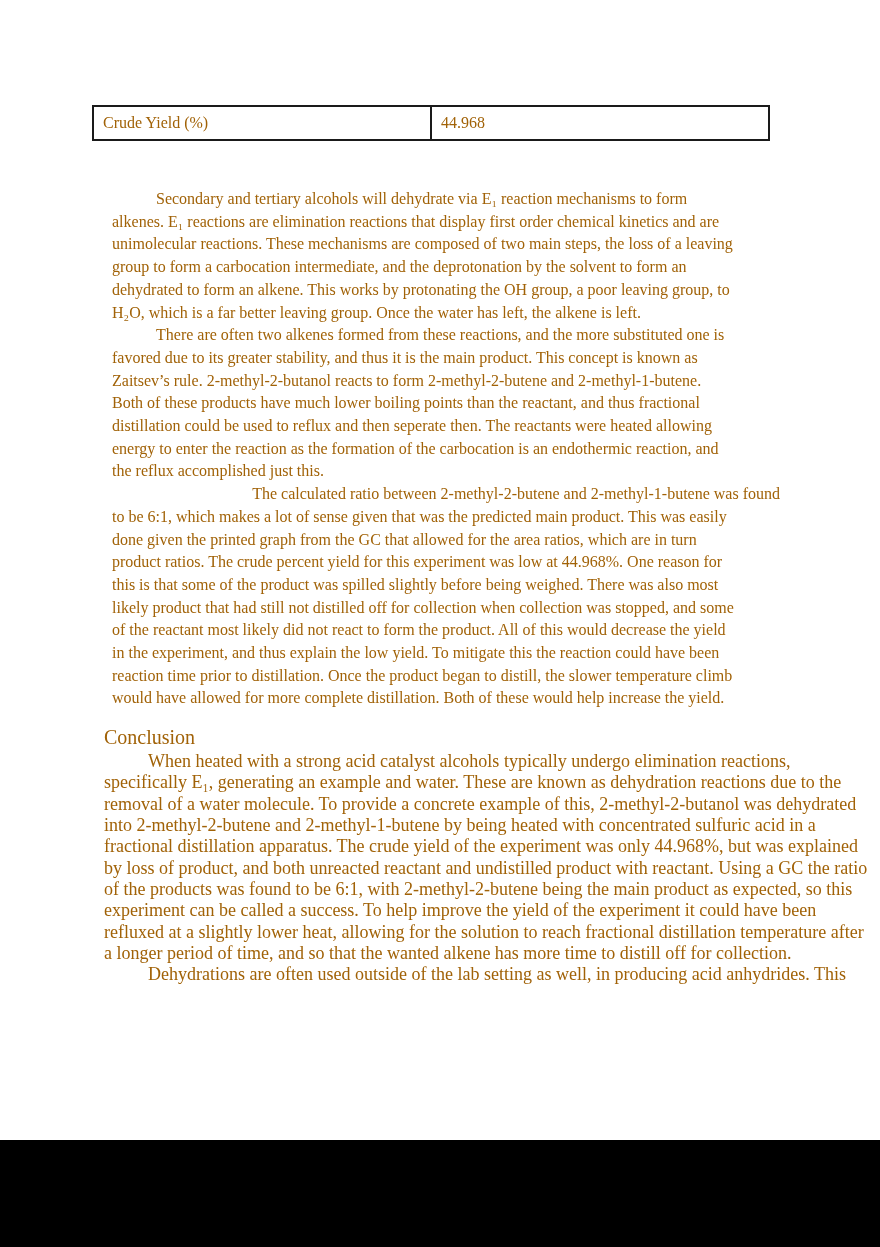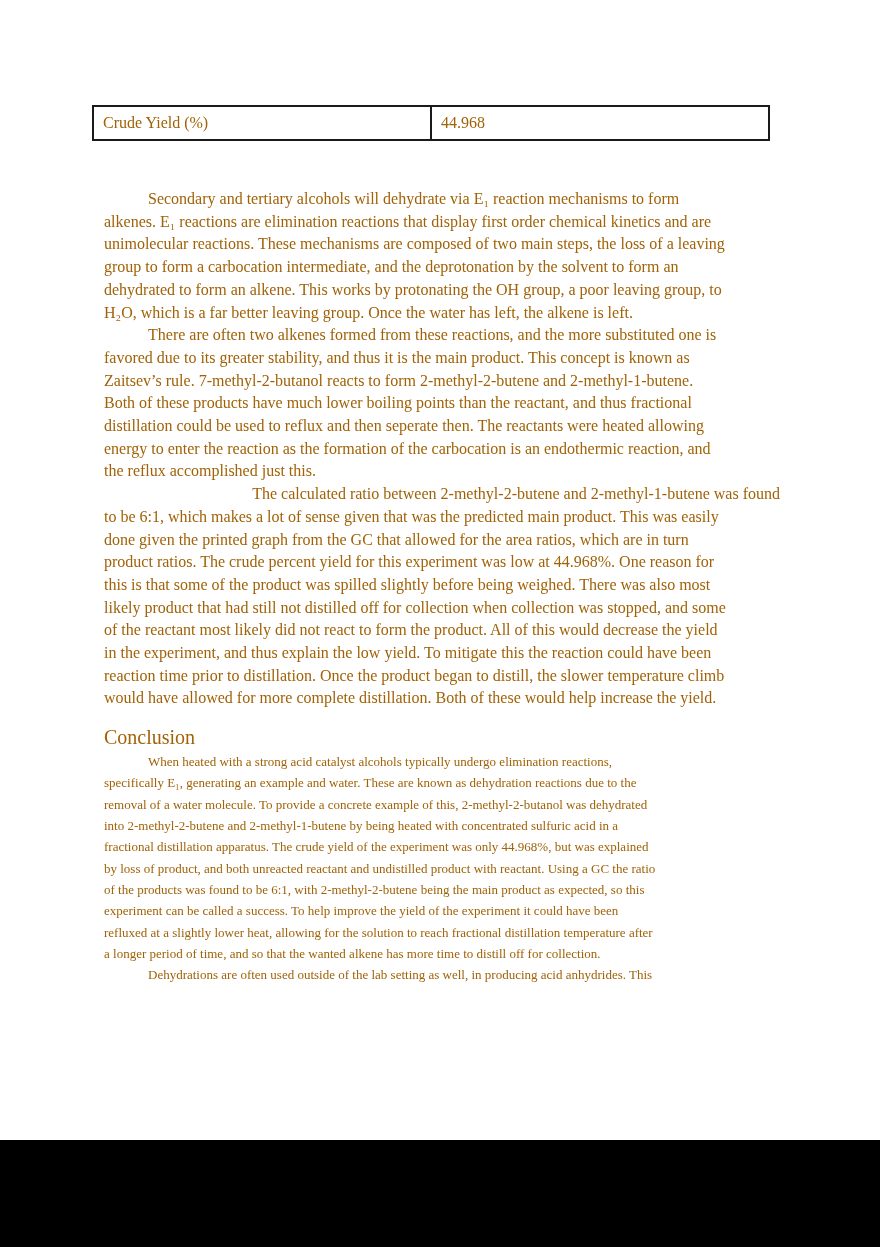--- a/index.html
+++ b/index.html
@@ -28,31 +28,31 @@
     width: 338px;
   }
   .textblock {
     margin-left: 104px;
     width: 676px;
   }
   .body-text {
     margin-top: 47px;
     font-size: 16px;
   }
-  .body-text .line { line-height: 22.7px; white-space: nowrap; }
+  .body-text .line { line-height: 22.7px; white-space: nowrap; margin-left: 8px; }
   .para.indent-small > .line:first-child { text-indent: 44px; }
   .para.indent-large > .line:first-child { text-indent: 104px; text-align: right; }
   .conclusion-heading {
     font-size: 20px;
     line-height: 22px;
     margin-top: 16px;
   }
   .conclusion-text {
     margin-top: 3px;
-    font-size: 13px;
+    font-size: 18px;
   }
   .conclusion-text .line { line-height: 21.3px; white-space: nowrap; }
   .black-bar {
     position: absolute;
     left: 0;
     top: 1140px;
     width: 880px;
     height: 107px;
     background: #000000;
   }
@@ -76,21 +76,21 @@
         <div class="line">Secondary and tertiary alcohols will dehydrate via E₁ reaction mechanisms to form</div>
         <div class="line">alkenes. E₁ reactions are elimination reactions that display first order chemical kinetics and are</div>
         <div class="line">unimolecular reactions. These mechanisms are composed of two main steps, the loss of a leaving</div>
         <div class="line">group to form a carbocation intermediate, and the deprotonation by the solvent to form an</div>
         <div class="line">dehydrated to form an alkene. This works by protonating the OH group, a poor leaving group, to</div>
         <div class="line">H₂O, which is a far better leaving group. Once the water has left, the alkene is left.</div>
       </div>
     <div class="para indent-small">
         <div class="line">There are often two alkenes formed from these reactions, and the more substituted one is</div>
         <div class="line">favored due to its greater stability, and thus it is the main product. This concept is known as</div>
-        <div class="line">Zaitsev’s rule. 7-methyl-2-butanol reacts to form 2-methyl-2-butene and 2-methyl-1-butene.</div>
+        <div class="line">Zaitsev’s rule. 2-methyl-2-butanol reacts to form 2-methyl-2-butene and 2-methyl-1-butene.</div>
         <div class="line">Both of these products have much lower boiling points than the reactant, and thus fractional</div>
         <div class="line">distillation could be used to reflux and then seperate then. The reactants were heated allowing</div>
         <div class="line">energy to enter the reaction as the formation of the carbocation is an endothermic reaction, and</div>
         <div class="line">the reflux accomplished just this.</div>
       </div>
     <div class="para indent-large">
         <div class="line">The calculated ratio between 2-methyl-2-butene and 2-methyl-1-butene was found</div>
         <div class="line">to be 6:1, which makes a lot of sense given that was the predicted main product. This was easily</div>
         <div class="line">done given the printed graph from the GC that allowed for the area ratios, which are in turn</div>
         <div class="line">product ratios. The crude percent yield for this experiment was low at 44.968%. One reason for</div>

